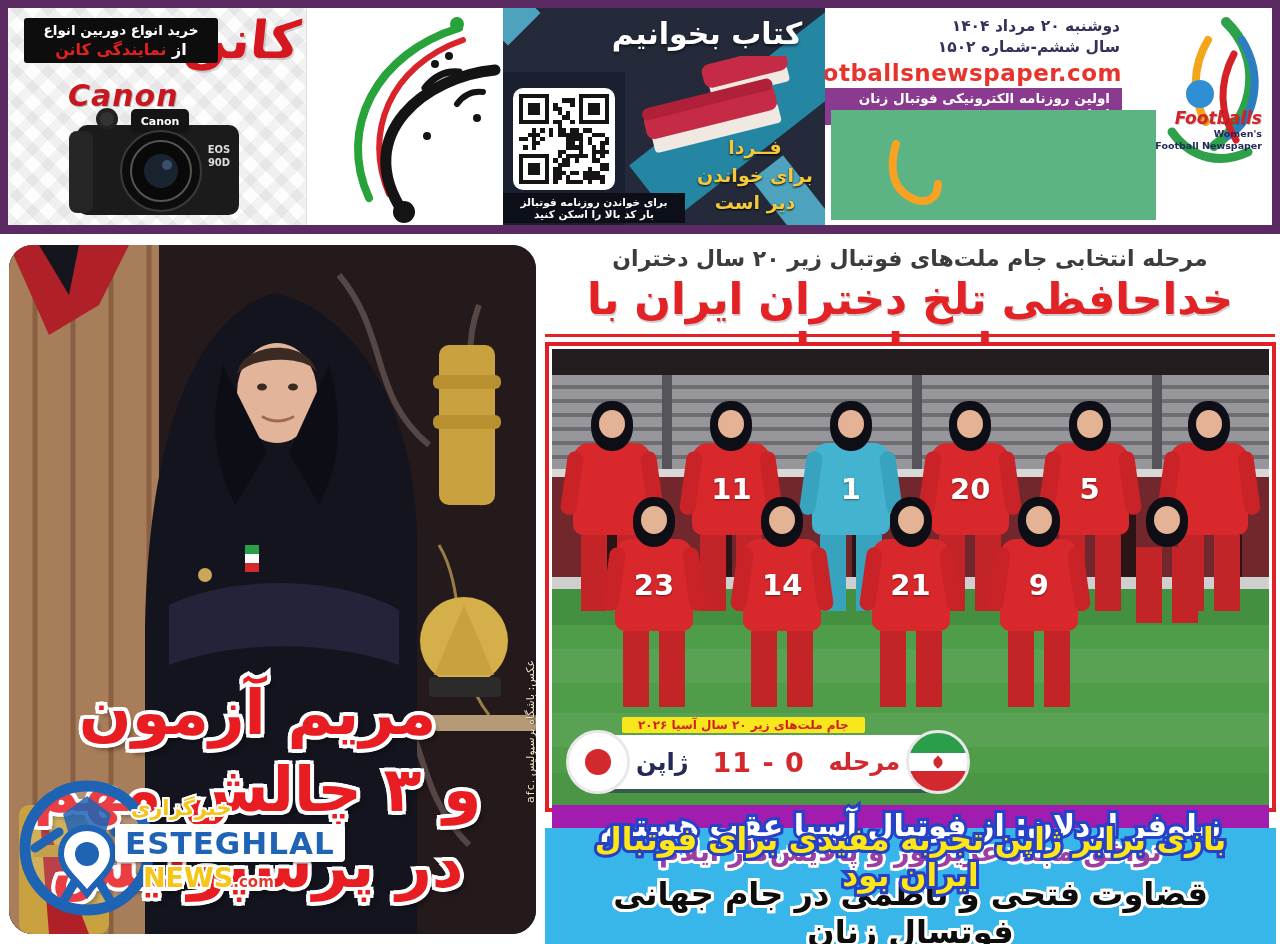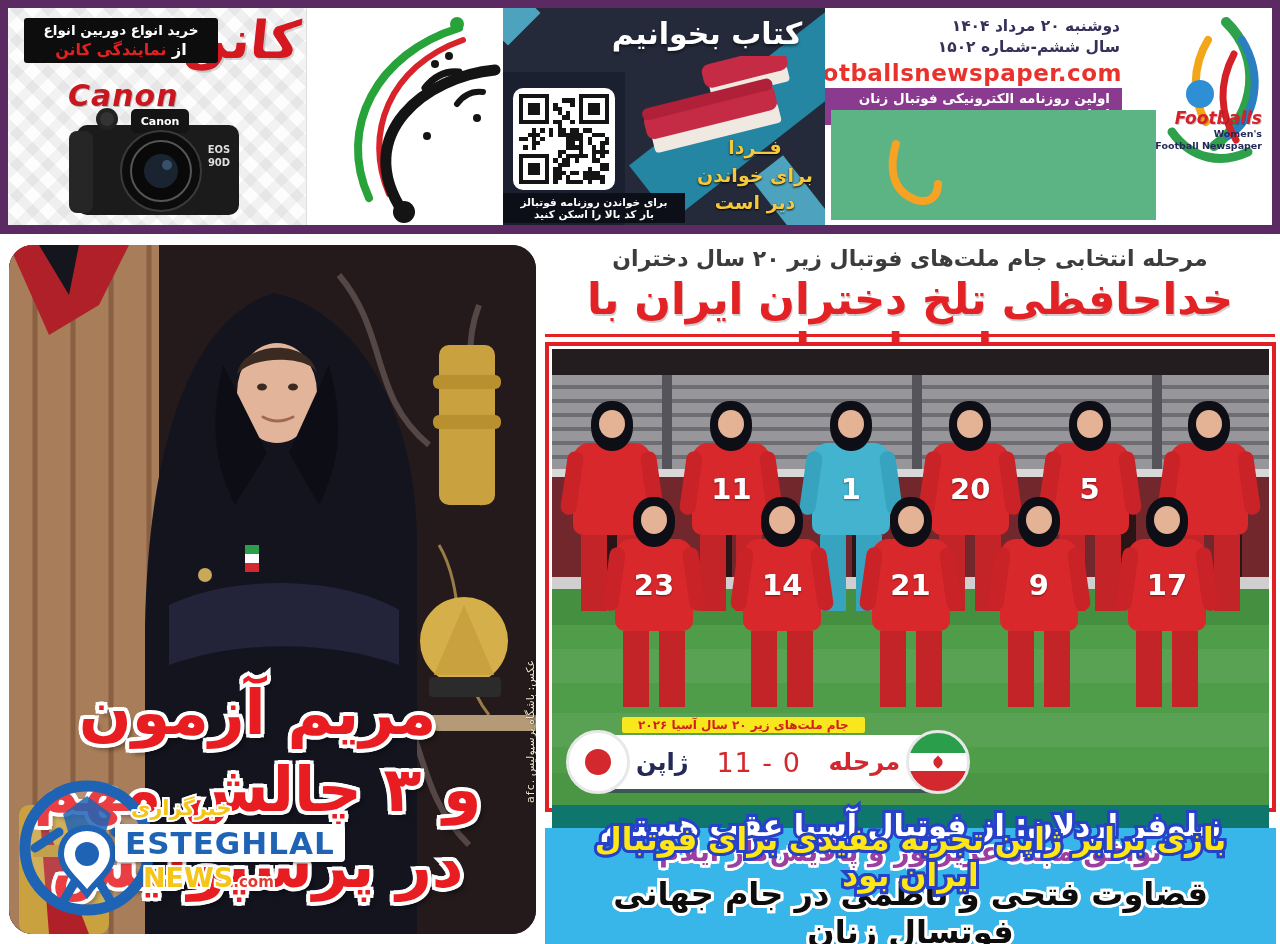--- a/index.html
+++ b/index.html
@@ -81,21 +81,21 @@
      text-shadow:-2px 0 0 #fff,2px 0 0 #fff,0 -2px 0 #fff,0 2px 0 #fff;}
   .wm-news b{font-size:15px;color:#e03a2f;}
   
   .kicker{position:absolute;left:545px;top:12px;width:730px;text-align:center;direction:rtl;
      color:#3c3c3c;font-size:22px;font-weight:bold;}
   .headline{position:absolute;left:545px;top:40px;width:730px;text-align:center;direction:rtl;
      color:#e32226;font-size:43px;font-weight:bold;text-shadow:1px 2px 0 rgba(120,120,120,.35);}
   .red-rule{position:absolute;left:545px;top:100px;width:730px;height:3px;background:#e32226;}
   .photo-frame{position:absolute;left:545px;top:108px;width:731px;height:470px;box-sizing:border-box;
      border:4px solid #e02024;background:#fff;padding:3px;}
-  .team-photo{position:relative;width:717px;height:552px;overflow:hidden;background:#0f766e;}
+  .team-photo{position:relative;width:717px;height:552px;overflow:hidden;background:#a21caf;}
   .team-photo > svg{position:absolute;inset:0;}
   .players-back,.players-front{position:absolute;display:flex;justify-content:space-between;}
   .players-back{left:14px;right:14px;top:52px;z-index:2;}
   .players-front{left:56px;right:56px;top:148px;z-index:3;}
   .player{position:relative;width:92px;display:flex;flex-direction:column;align-items:center;}
   .p-head{width:42px;height:50px;background:#0e0e16;border-radius:46% 46% 48% 48%;position:relative;z-index:2;}
   .p-face{position:absolute;left:8px;right:8px;top:9px;bottom:13px;background:#e4b295;border-radius:50%;}
   .p-torso{width:78px;height:92px;background:#d8282c;border-radius:16px 16px 10px 10px;margin-top:-8px;
      display:flex;align-items:center;justify-content:center;position:relative;}
   .p-torso::before,.p-torso::after{content:"";position:absolute;top:8px;width:16px;height:64px;
@@ -116,21 +116,21 @@
      padding:0 66px;}
   .flag{position:absolute;top:-5px;width:64px;height:64px;border-radius:50%;border:3px solid #e8e8e8;
      box-sizing:border-box;overflow:hidden;background:#fff;}
   .flag.iran{right:-4px;background:linear-gradient(180deg,#2a9e4a 0 34%,#fff 34% 66%,#d3292e 66% 100%);}
   .flag.japan{left:-4px;display:flex;align-items:center;justify-content:center;}
   .flag.japan i{display:block;width:26px;height:26px;border-radius:50%;background:#d3292e;}
   .flag.iran svg{position:absolute;left:50%;top:50%;transform:translate(-50%,-50%);}
   .team-name{font-size:24px;font-weight:bold;direction:rtl;}
   .team-name.home{color:#d3292e;}
   .team-name.away{color:#232a58;}
-  .score-num{font-size:27px;font-weight:normal;color:#d3292e;direction:ltr;letter-spacing:1px;}
+  .score-num{font-size:27px;font-weight:bold;color:#d3292e;direction:ltr;letter-spacing:1px;}
   .sub1,.sub2{position:absolute;left:0;right:0;text-align:center;direction:rtl;font-weight:bold;z-index:6;
      paint-order:stroke fill;}
   .sub1{bottom:58px;font-size:30px;color:#fff;-webkit-text-stroke:6px #2742c8;
      text-shadow:-3px 0 0 #2742c8,3px 0 0 #2742c8,0 -3px 0 #2742c8,0 3px 0 #2742c8,-2px -2px 0 #2742c8,2px 2px 0 #2742c8,-2px 2px 0 #2742c8,2px -2px 0 #2742c8;}
   .sub2{bottom:8px;font-size:31px;color:#ffe715;-webkit-text-stroke:6px #2742c8;
      text-shadow:-3px 0 0 #2742c8,3px 0 0 #2742c8,0 -3px 0 #2742c8,0 3px 0 #2742c8,-2px -2px 0 #2742c8,2px 2px 0 #2742c8,-2px 2px 0 #2742c8,2px -2px 0 #2742c8;}
   
   .blue-box{position:absolute;left:545px;top:594px;width:731px;height:130px;background:#38b6e9;
      display:flex;flex-direction:column;align-items:center;justify-content:center;gap:8px;}
   .bb1,.bb2{direction:rtl;font-weight:bold;text-align:center;paint-order:stroke fill;}
@@ -454,23 +454,20 @@
               </div>
               <div class="p-torso">
                 <span class="p-num">9</span>
               </div>
               <div class="p-legs"></div>
             </div>
             <div class="player">
               <div class="p-head">
                 <div class="p-face"></div>
               </div>
-              <div class="p-torso">
-                <span class="p-num">17</span>
-              </div>
               <div class="p-legs"></div>
             </div>
           </div>
 
         <div class="score-wrap">
           <span class="tourn">جام ملت‌های زیر ۲۰ سال آسیا ۲۰۲۶</span>
           <div class="score-pill">
             <div class="flag japan">
                 <i></i>
               </div>

